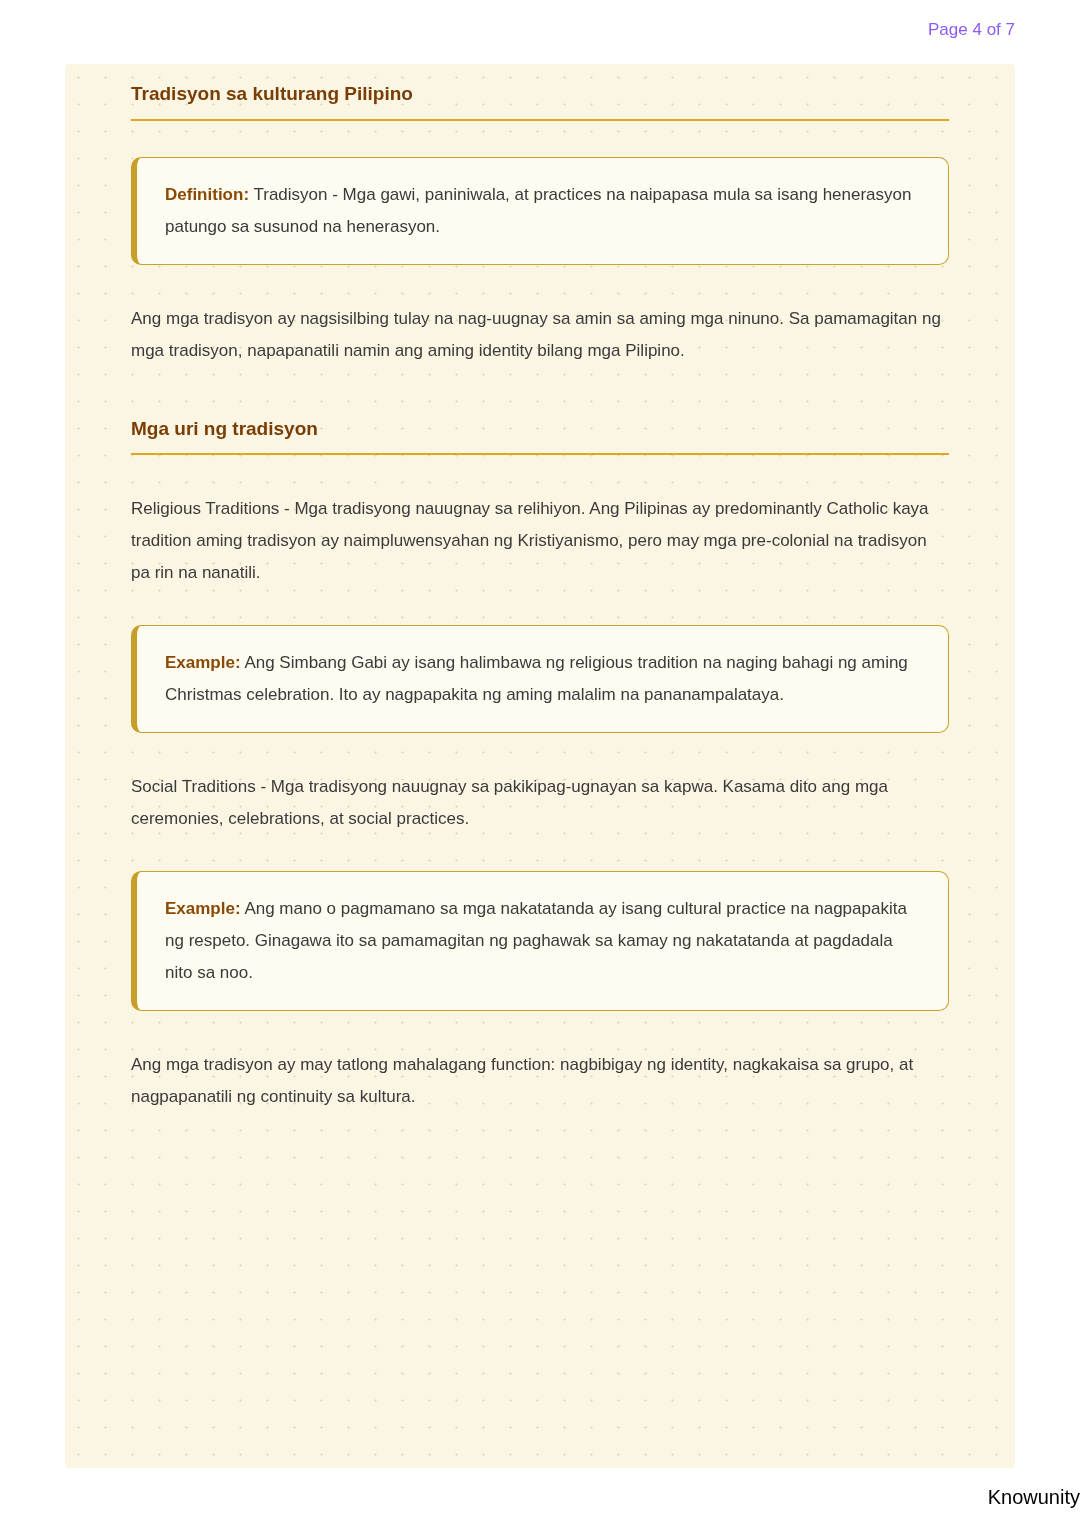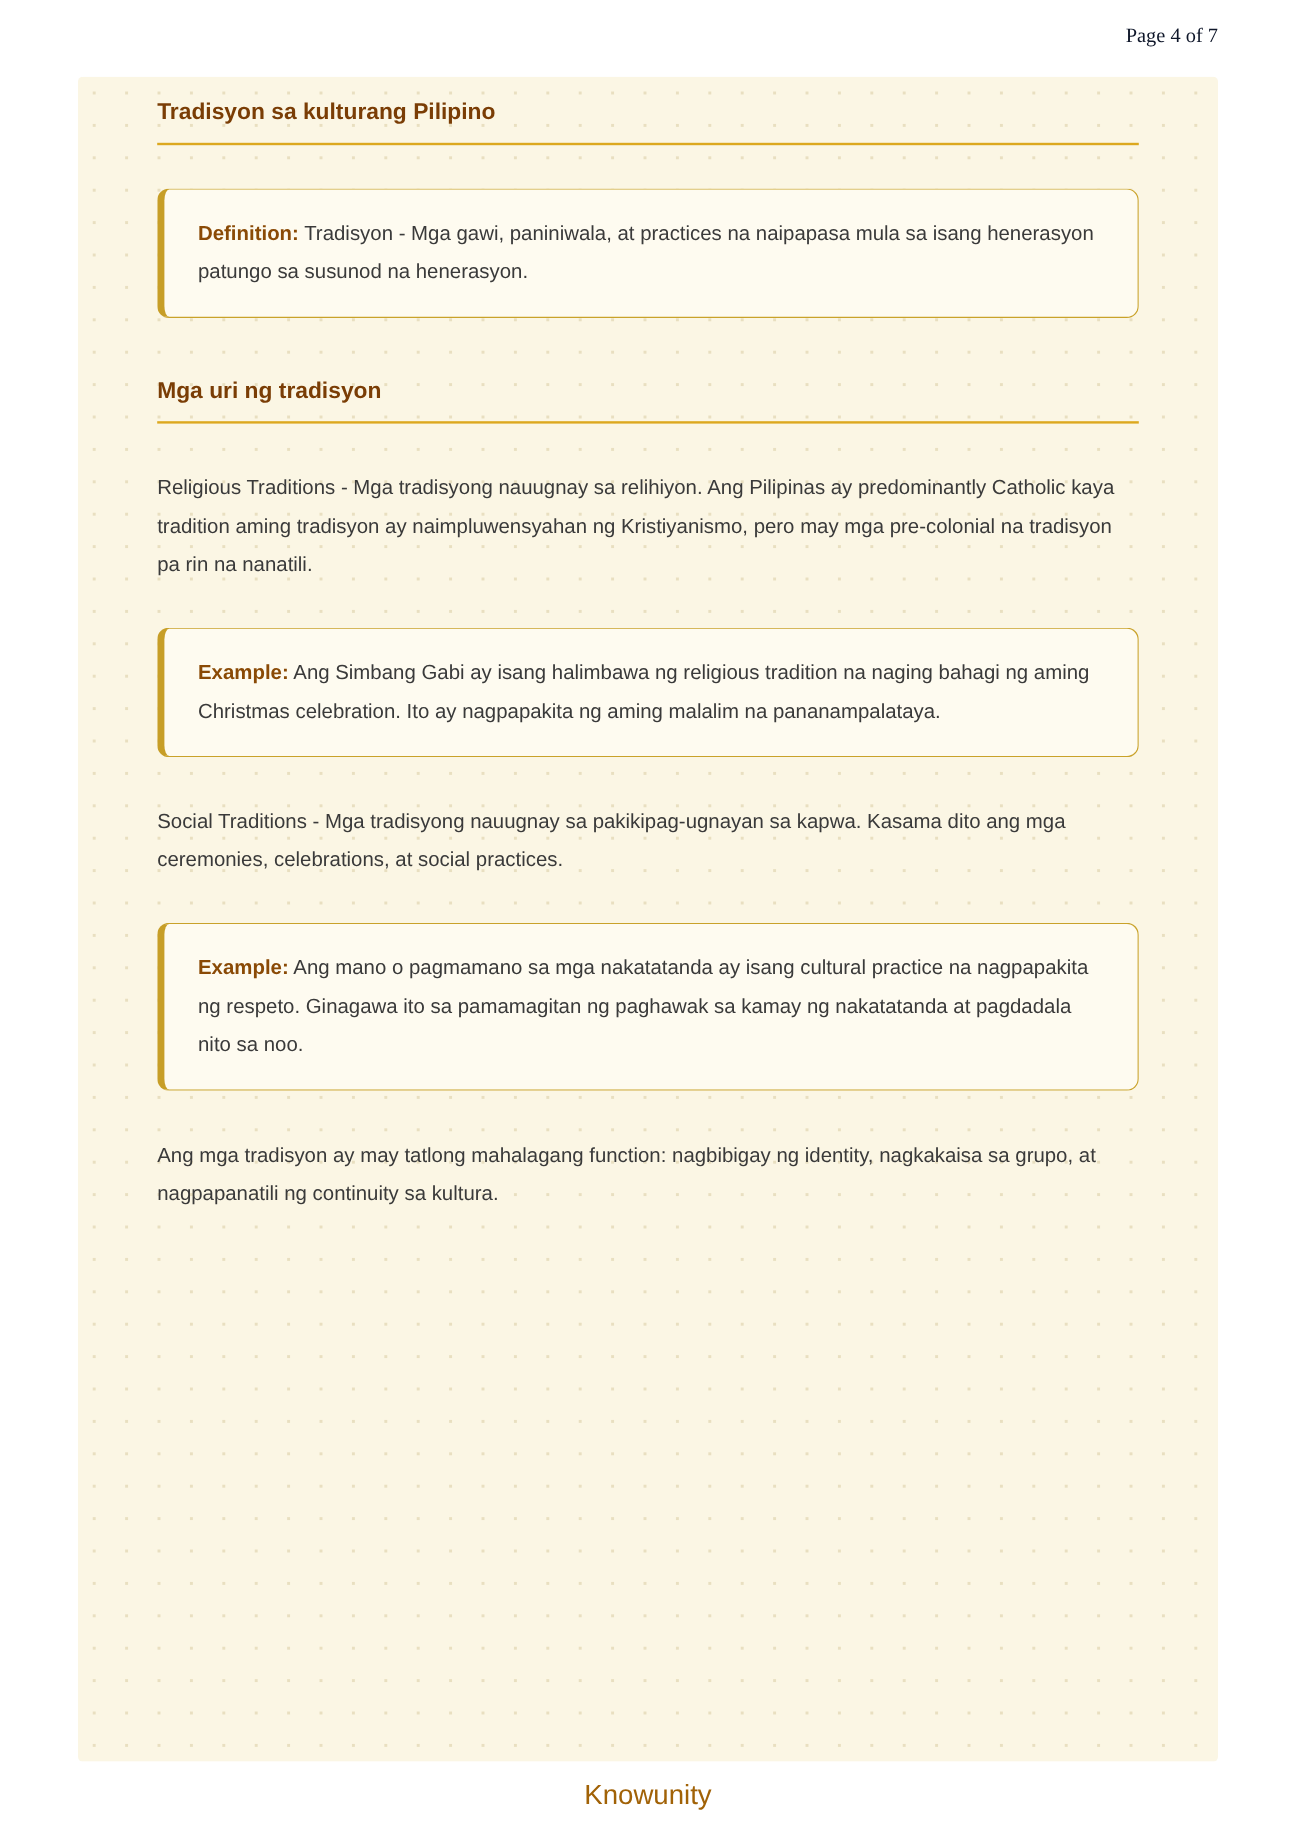--- a/index.html
+++ b/index.html
@@ -8,23 +8,23 @@
     height: 1527px;
     background: #ffffff;
     font-family: "Liberation Sans", "DejaVu Sans", sans-serif;
     overflow: hidden;
     position: relative;
   }
   .page-indicator {
     position: absolute;
     top: 20px;
     right: 65px;
-    font-family: Liberation Serif, serif;
+    font-family: Liberation Sans, sans-serif;
     font-size: 17px;
-    color: #0f172a;
+    color: #8b5cf6;
   }
   .card {
     position: absolute;
     top: 64px;
     left: 65px;
     width: 950px;
     height: 1404px;
     background-color: #fbf6e4;
     background-image: radial-gradient(circle, rgba(190,170,110,0.30) 1.3px, transparent 1.4px);
     background-size: 27px 27px;
@@ -63,38 +63,39 @@
   }
   .callout-label {
     font-weight: 700;
     color: #8a4a06;
   }
   .footer {
     position: absolute;
     bottom: 18px;
     left: 0;
     width: 100%;
-    text-align: center;
-    font-size: 23px;
-    color: #a16207;
+    text-align: right;
+    font-size: 20px;
+    color: #000000;
   }
 </style>
 </head>
 <body>
 
 <div class="page-indicator">Page 4 of 7</div>
 
 <div class="card">
 
   <h2 class="section-heading">Tradisyon sa kulturang Pilipino</h2>
 
   <div class="callout">
     <p><span class="callout-label">Definition:</span> <span>Tradisyon - Mga gawi, paniniwala, at practices na naipapasa mula sa isang henerasyon patungo sa susunod na henerasyon.</span></p>
   </div>
 
+  <p class="body-para">Ang mga tradisyon ay nagsisilbing tulay na nag-uugnay sa amin sa aming mga ninuno. Sa pamamagitan ng mga tradisyon, napapanatili namin ang aming identity bilang mga Pilipino.</p>
 
   <h2 class="section-heading second">Mga uri ng tradisyon</h2>
 
   <p class="body-para">Religious Traditions - Mga tradisyong nauugnay sa relihiyon. Ang Pilipinas ay predominantly Catholic kaya tradition aming tradisyon ay naimpluwensyahan ng Kristiyanismo, pero may mga pre-colonial na tradisyon pa rin na nanatili.</p>
 
   <div class="callout">
     <p><span class="callout-label">Example:</span> <span>Ang Simbang Gabi ay isang halimbawa ng religious tradition na naging bahagi ng aming Christmas celebration. Ito ay nagpapakita ng aming malalim na pananampalataya.</span></p>
   </div>
 
   <p class="body-para">Social Traditions - Mga tradisyong nauugnay sa pakikipag-ugnayan sa kapwa. Kasama dito ang mga ceremonies, celebrations, at social practices.</p>

